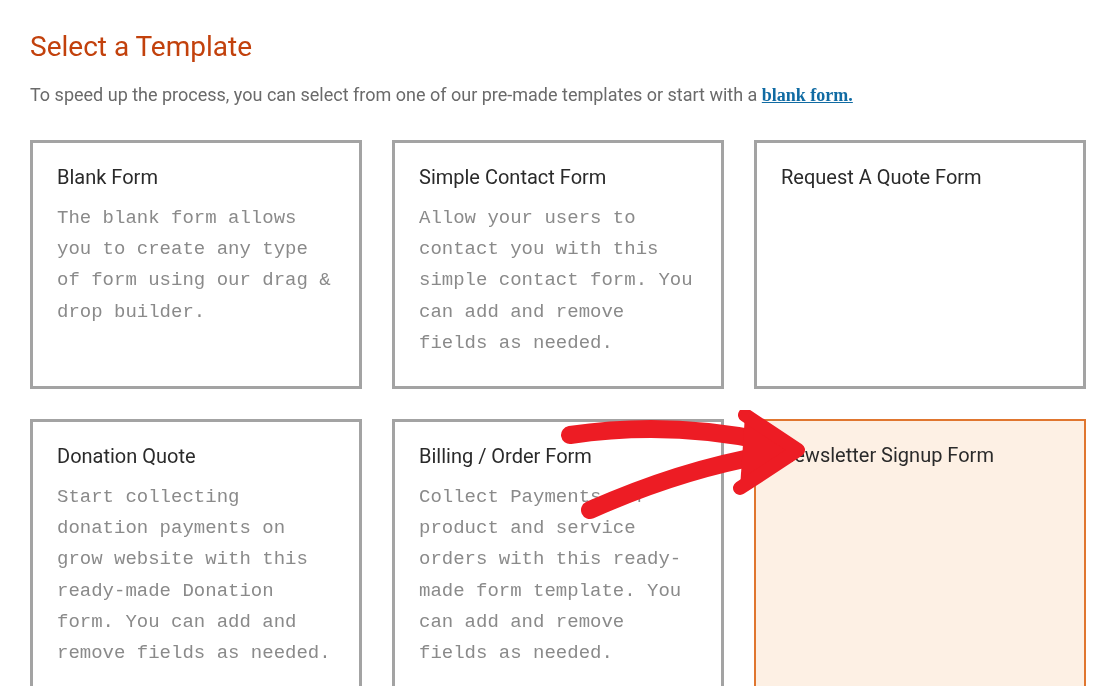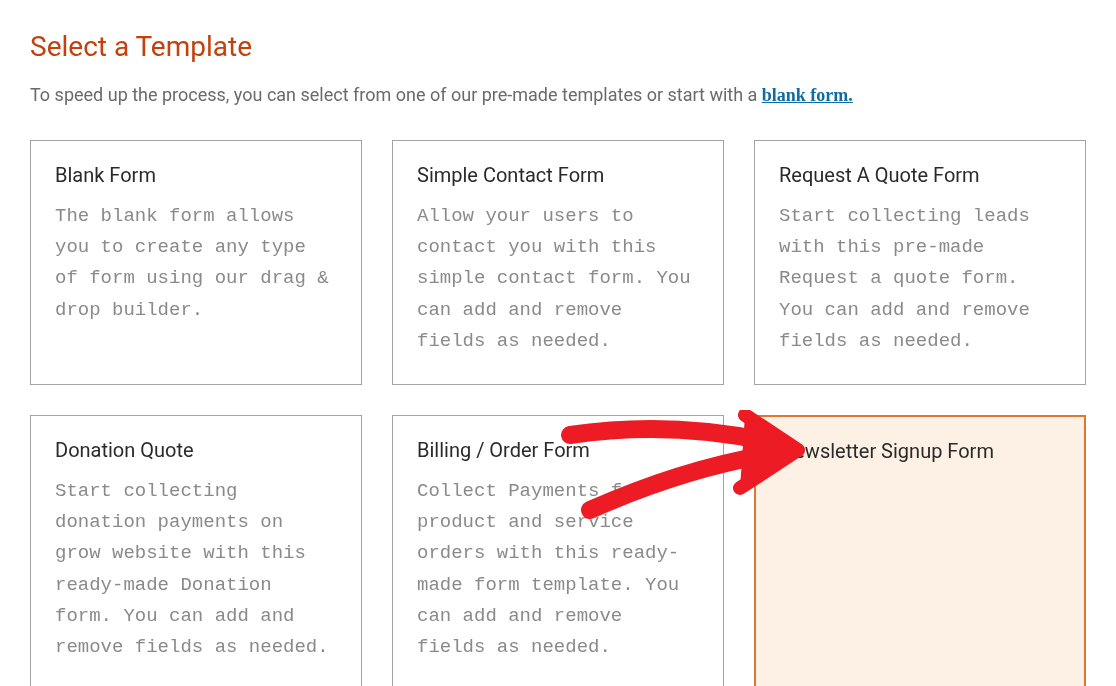--- a/index.html
+++ b/index.html
@@ -32,21 +32,21 @@
       font-weight: 600;
       font-family: Liberation Serif, serif;
     }
     .template-grid {
       display: grid;
       grid-template-columns: repeat(3, 1fr);
       gap: 30px;
       position: relative;
     }
     .template-card {
-      border: 1px solid #a3a3a3;
+      border: 3px solid #a3a3a3;
       padding: 22px 24px 26px 24px;
       background: #ffffff;
       cursor: pointer;
       min-height: 230px;
     }
     .template-card.highlighted {
       border: 2px solid #e0762f;
       background: #fdf0e4;
     }
     .card-title {
@@ -86,21 +86,20 @@
     <p class="card-desc">The blank form allows you to create any type of form using our drag &amp; drop builder.</p>
   </div>
 
   <div class="template-card">
     <h2 class="card-title">Simple Contact Form</h2>
     <p class="card-desc">Allow your users to contact you with this simple contact form. You can add and remove fields as needed.</p>
   </div>
 
   <div class="template-card">
     <h2 class="card-title">Request A Quote Form</h2>
-    <p class="card-desc">Start collecting leads with this pre-made Request a quote form. You can add and remove fields as needed.</p>
   </div>
 
   <div class="template-card">
     <h2 class="card-title">Donation Quote</h2>
     <p class="card-desc">Start collecting donation payments on grow website with this ready-made Donation form. You can add and remove fields as needed.</p>
   </div>
 
   <div class="template-card">
     <h2 class="card-title">Billing / Order Form</h2>
     <p class="card-desc">Collect Payments for product and service orders with this ready-made form template. You can add and remove fields as needed.</p>

